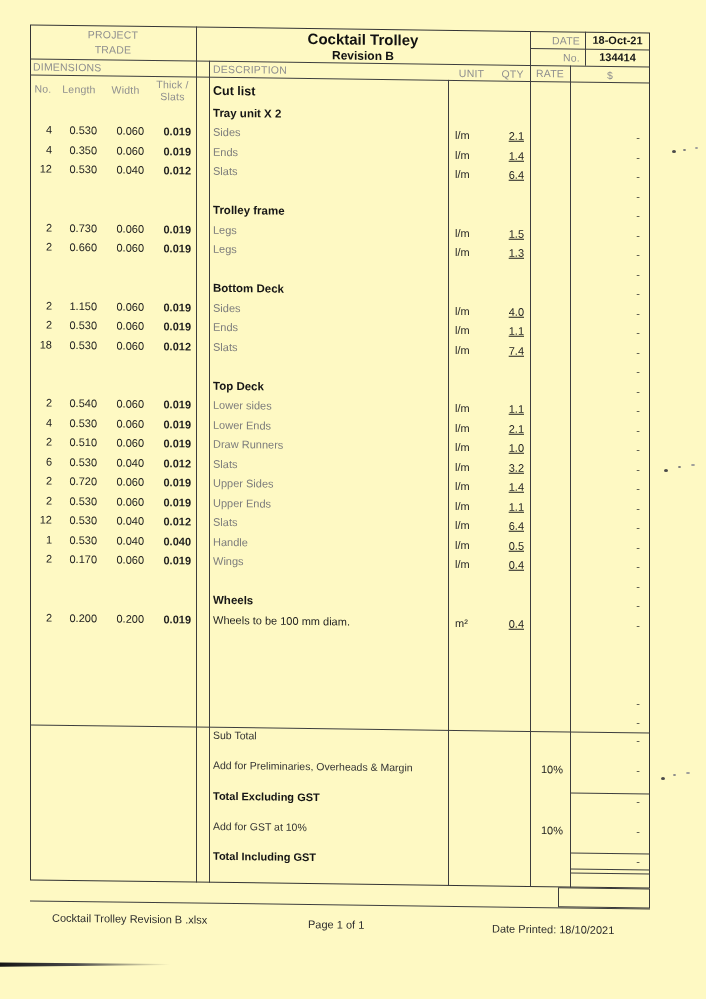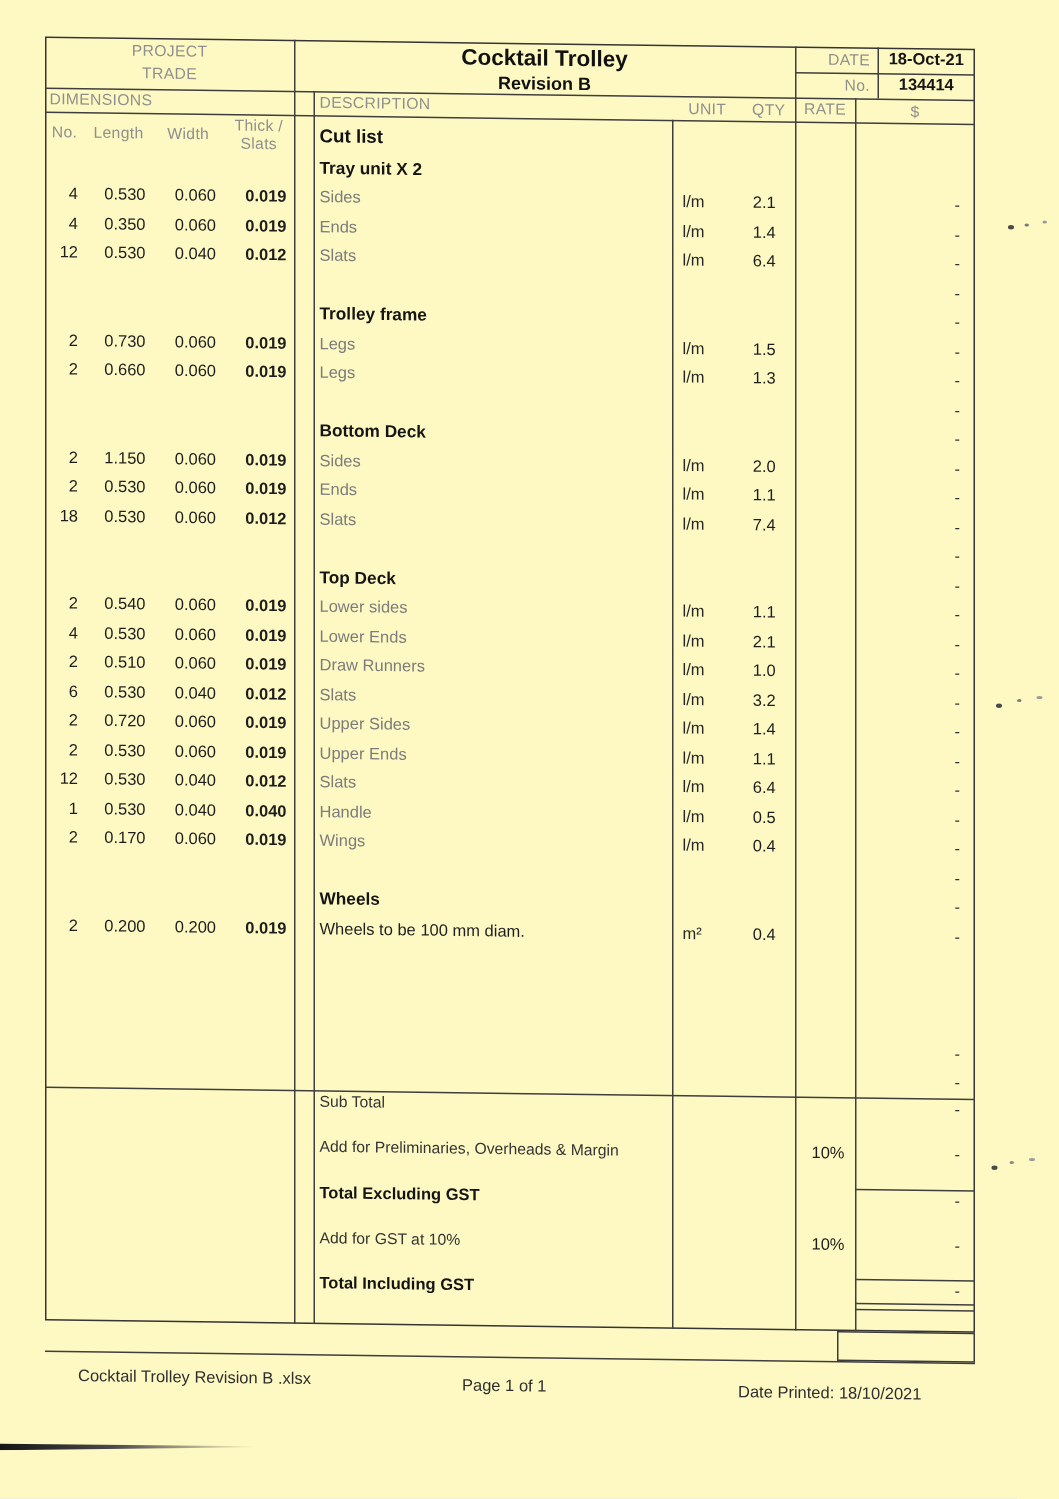--- a/index.html
+++ b/index.html
@@ -21,21 +21,21 @@
   .row{display:flex;height:19.5px;align-items:center;}
   .row.r-h1{height:24px;}
   .c{flex:0 0 auto;box-sizing:border-box;font-size:11px;white-space:nowrap;overflow:visible;}
   .c.no{width:26px;text-align:right;padding-right:4px;}
   .c.len{width:46px;text-align:right;padding-right:5px;}
   .c.wid{width:47px;text-align:right;padding-right:5px;}
   .c.thk{width:47px;text-align:right;padding-right:5px;font-weight:bold;}
   .c.gap{width:13px;}
   .c.desc{width:239px;padding-left:4px;color:#7c7c7c;}
   .c.unit{width:47px;padding-left:7px;color:#262626;}
-  .c.qty{width:35px;text-align:center;padding-right:6px;}
+  .c.qty{width:35px;text-align:right;padding-right:6px;text-decoration:underline;}
   .c.rate{width:40px;text-align:right;padding-right:7px;}
   .c.dol{width:80px;text-align:right;padding-right:10px;color:#2f2f2f;}
   .r-h1 .desc{font-weight:bold;color:#121212;font-size:12.5px;}
   .r-h2 .desc{font-weight:bold;color:#151515;font-size:11.5px;}
   .desc-dark .desc{color:#1f1f1f;}
   
   .totals{position:absolute;left:0;top:700px;width:620px;}
   .trow{display:flex;align-items:center;}
   .t-label{flex:0 0 auto;box-sizing:border-box;width:500px;padding-left:183px;font-size:10.5px;color:#333;}
   .trow.t-bold .t-label{font-size:11px;font-weight:bold;color:#141414;}
@@ -229,21 +229,21 @@
     <div class="c dol">-</div>
   </div>
           <div class="row r-item">
     <div class="c no">2</div>
     <div class="c len">1.150</div>
     <div class="c wid">0.060</div>
     <div class="c thk">0.019</div>
     <div class="c gap"></div>
     <div class="c desc">Sides</div>
     <div class="c unit">l/m</div>
-    <div class="c qty">2.0</div>
+    <div class="c qty">4.0</div>
     <div class="c rate"></div>
     <div class="c dol">-</div>
   </div>
           <div class="row r-item">
     <div class="c no">2</div>
     <div class="c len">0.530</div>
     <div class="c wid">0.060</div>
     <div class="c thk">0.019</div>
     <div class="c gap"></div>
     <div class="c desc">Ends</div>

